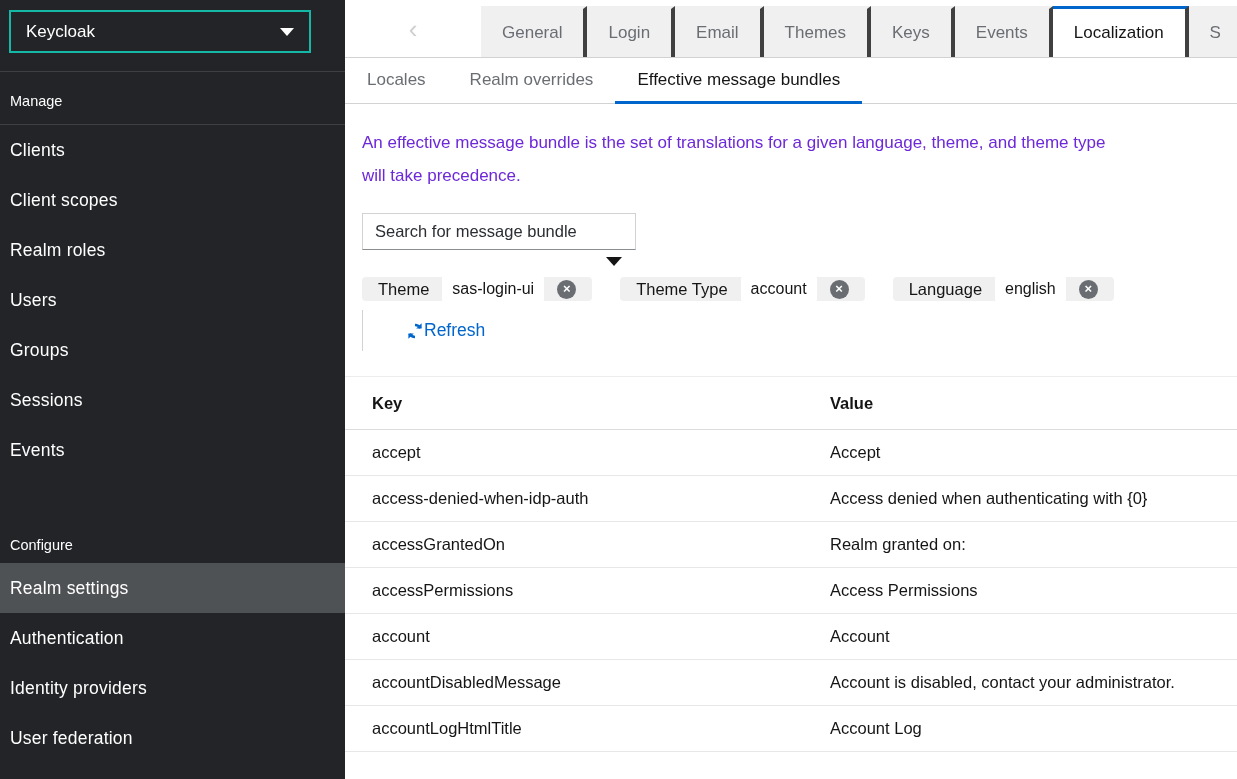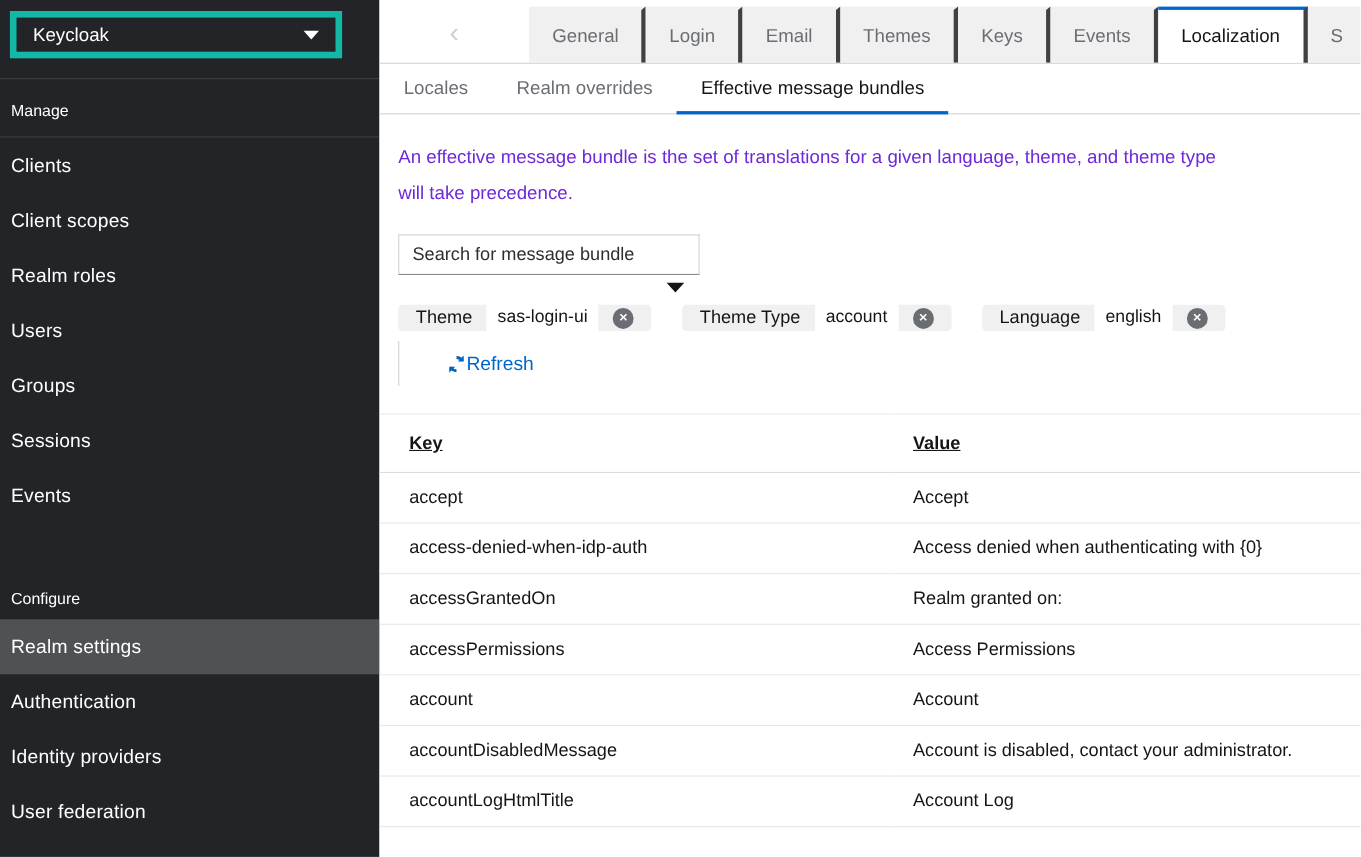--- a/index.html
+++ b/index.html
@@ -9,21 +9,21 @@
     color:#151515; background:#fff; display:flex;
   }
 
   
   .sidebar {
     width:345px; min-width:345px; height:779px;
     background:#222427; color:#fff; overflow:hidden;
   }
   .realm-box {
     margin:10px 34px 0 9px; height:43px;
-    border:6px solid #14b8a6; display:flex; align-items:center;
+    border:2px solid #14b8a6; display:flex; align-items:center;
     justify-content:space-between; padding:0 15px; cursor:pointer;
   }
   .realm-name { font-size:17px; color:#fff; }
   .caret-down {
     width:0; height:0; border-left:7px solid transparent;
     border-right:7px solid transparent; border-top:8px solid #fff;
   }
   .side-divider { border-bottom:1px solid #3c4043; margin-top:18px; }
   .nav-section-title {
     font-size:14.5px; color:#fefefe; padding:21px 10px 15px 10px;
@@ -109,21 +109,21 @@
     margin-top:9px; border-left:1px solid #d2d2d2; padding:10px 0 10px 43px;
     display:flex; align-items:center; gap:0; width:fit-content; cursor:pointer;
   }
   .refresh-label { color:#0066cc; font-size:17.5px; }
   .sync-icon { width:18px; height:18px; display:block; }
 
   
   table.bundle-table { width:100%; border-collapse:collapse; table-layout:fixed; }
   .bundle-table th {
     text-align:left; font-size:16.5px; font-weight:bold; color:#151515;
-    padding:17px 16px 16px 27px; border-top:1px solid #ececec; border-bottom:1px solid #dcdcdc;text-decoration:underline;
+    padding:17px 16px 16px 27px; border-top:1px solid #ececec; border-bottom:1px solid #dcdcdc;
   }
   .bundle-table th.col-value, .bundle-table td.col-value { padding-left:16px; }
   .bundle-table col.c-key { width:469px; }
   .bundle-table td {
     font-size:16.5px; color:#151515; padding:13px 16px 13px 27px;
     border-bottom:1px solid #e7e7e9; white-space:nowrap; overflow:hidden;
   }
 </style>
 </head>
 <body>

